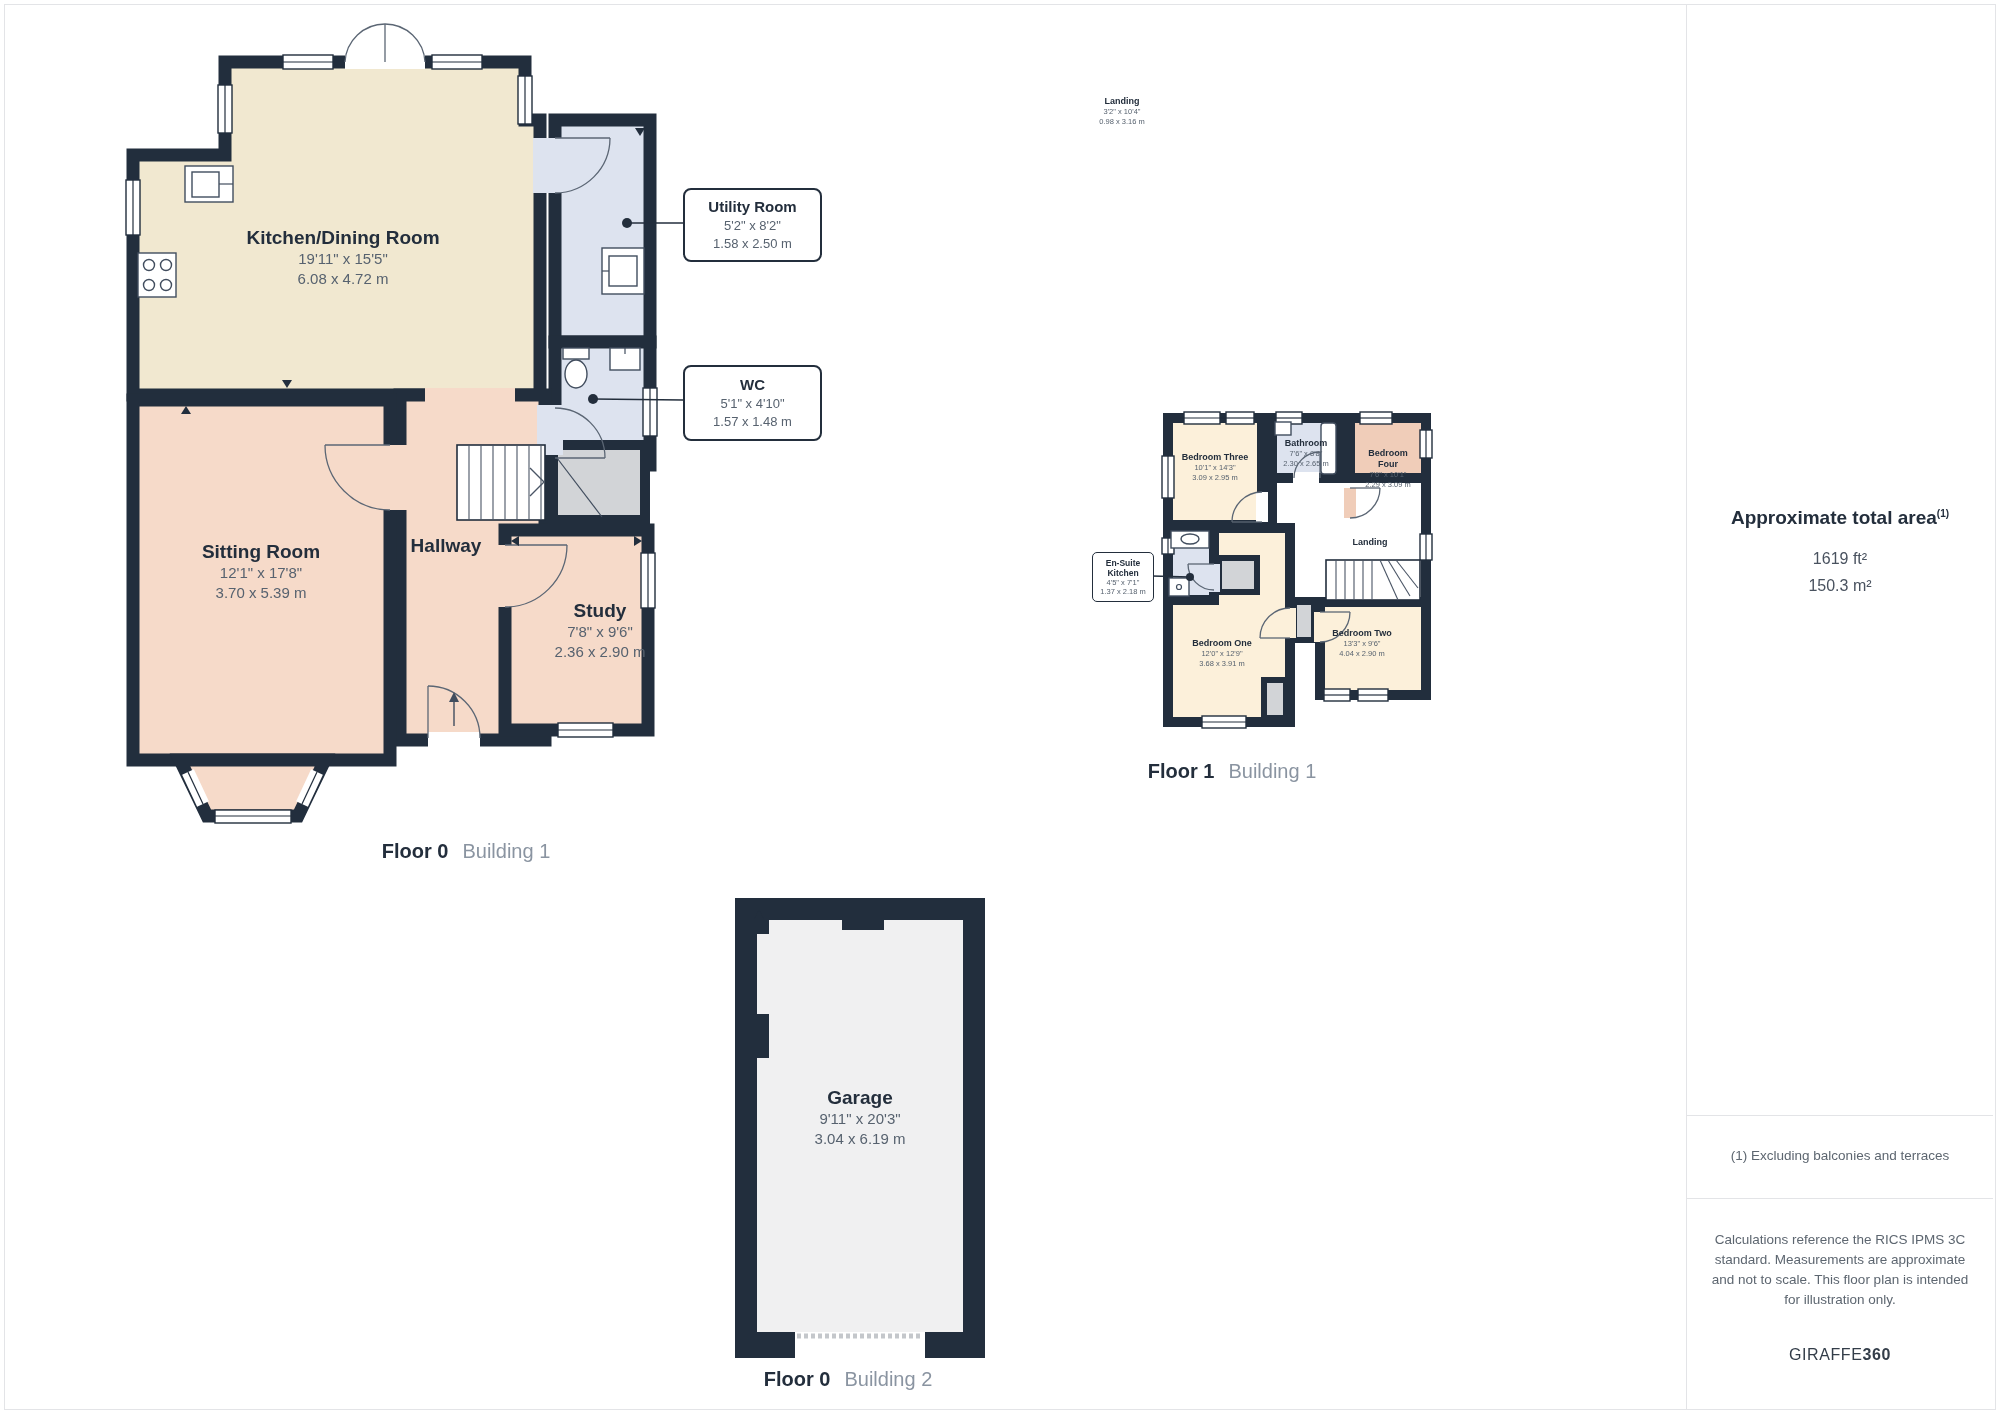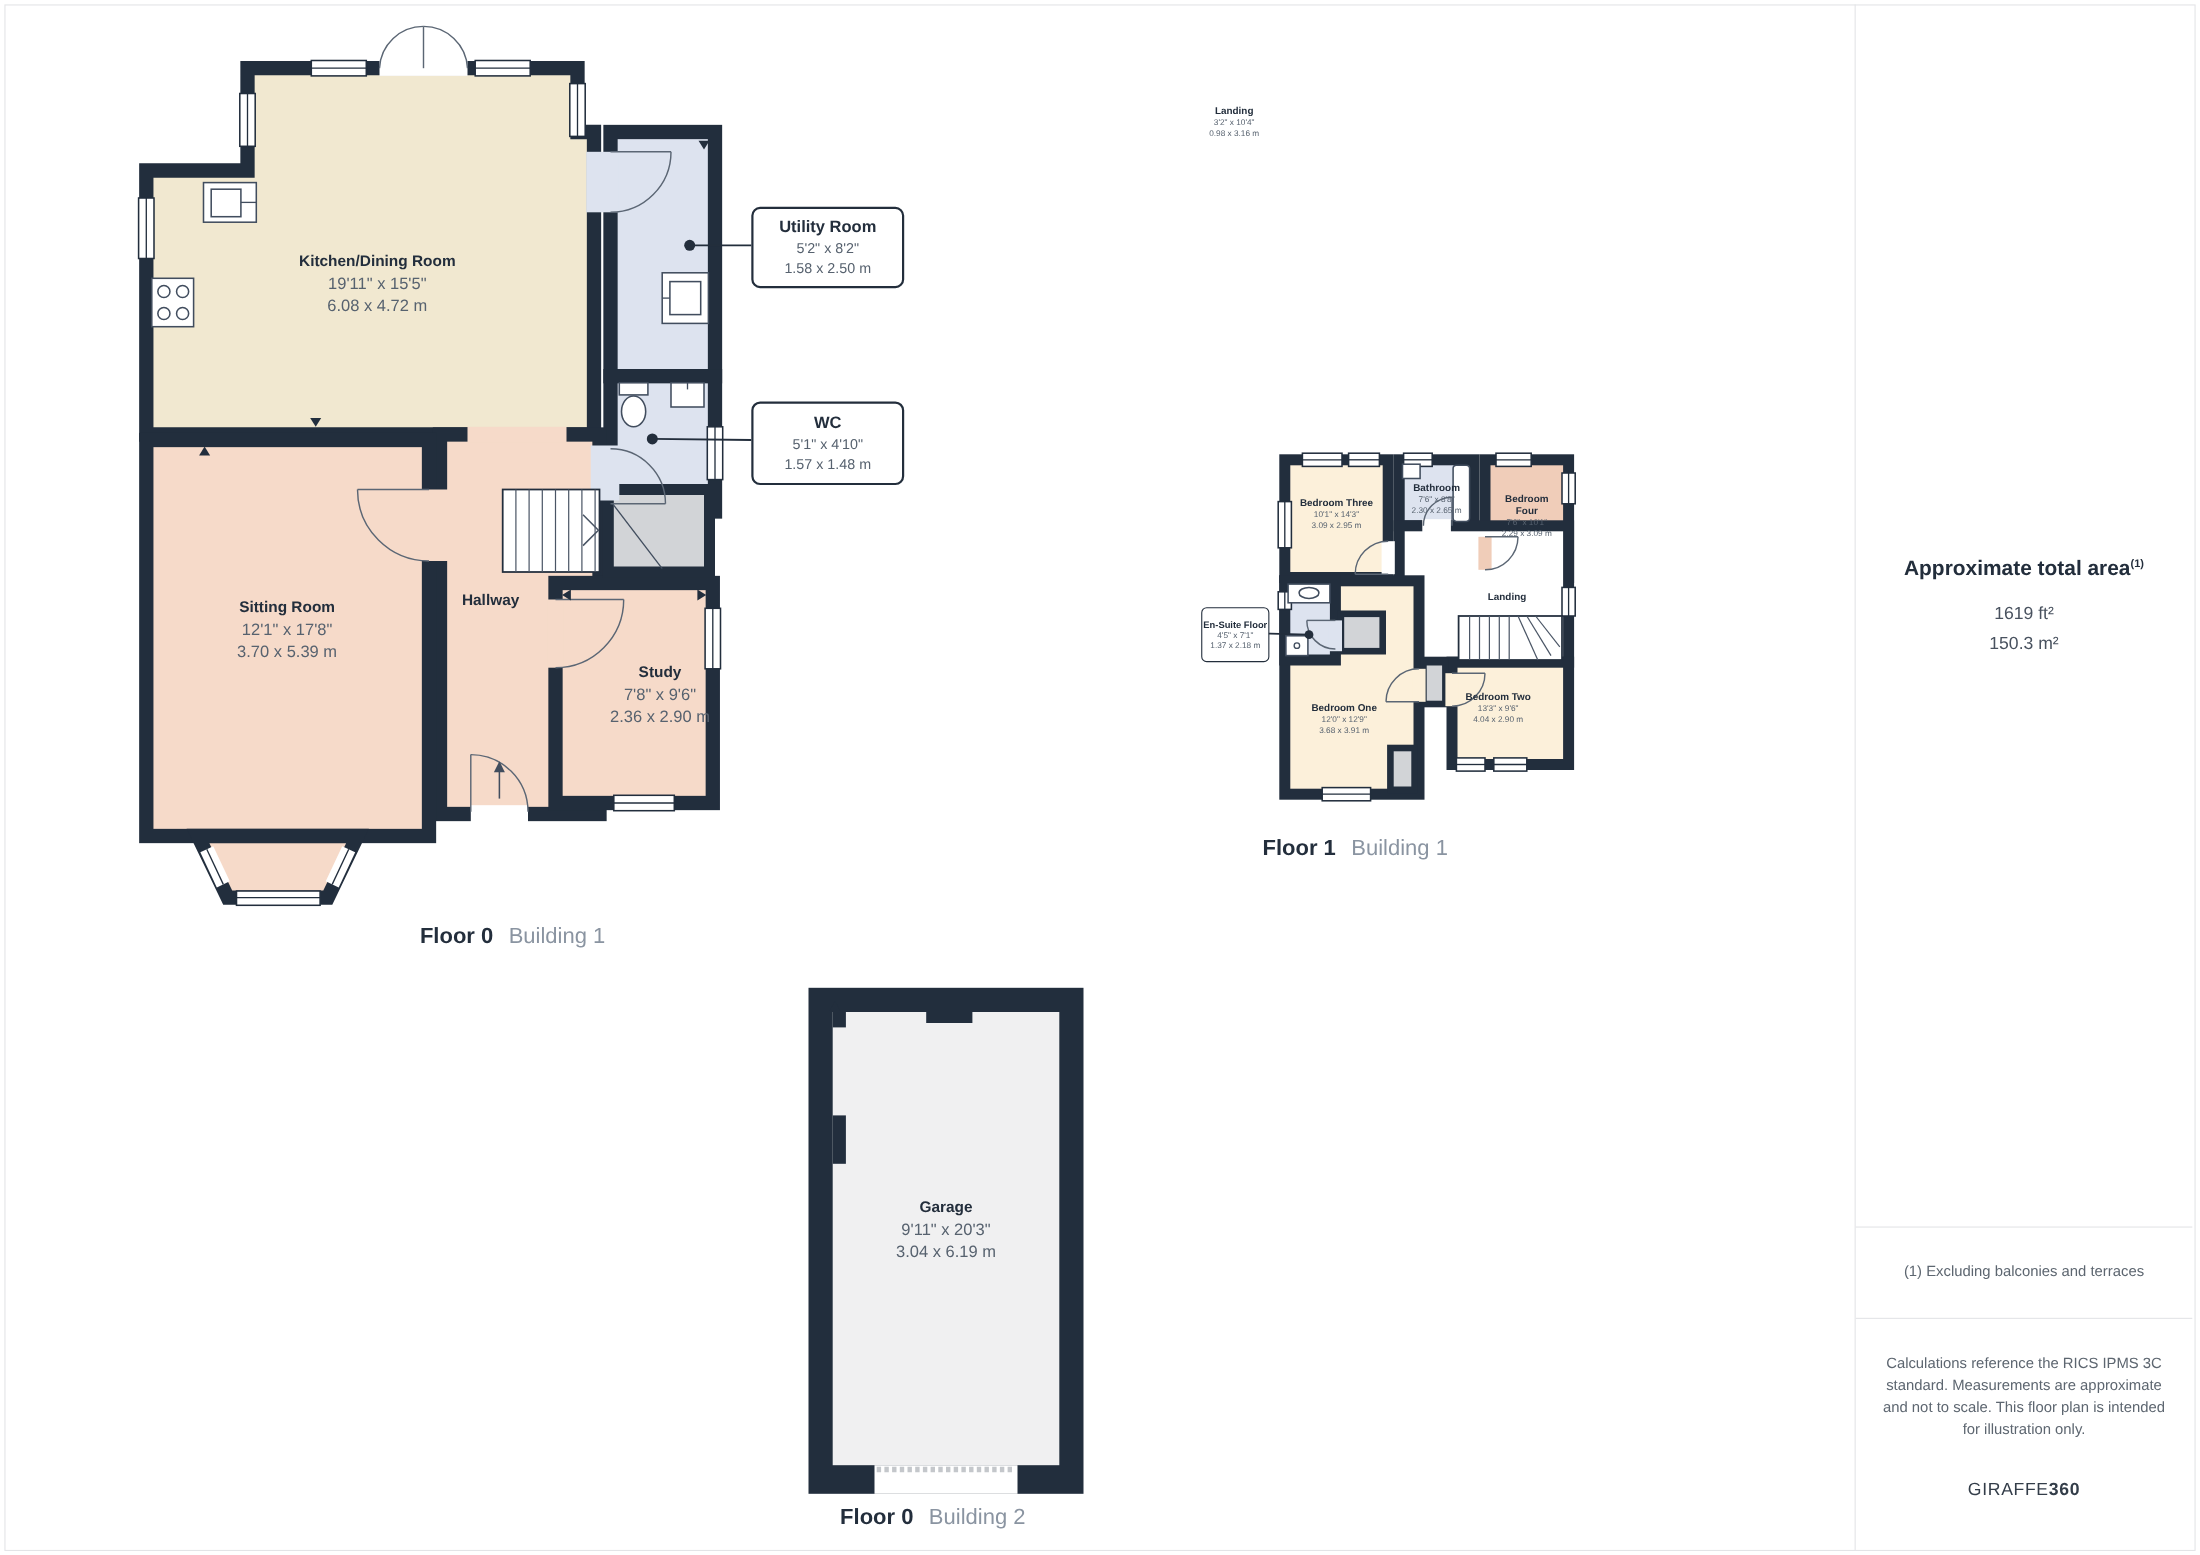--- a/index.html
+++ b/index.html
@@ -20,21 +20,21 @@
   .tread{stroke:#4a5565;stroke-width:1.1;}
   .stairbox{fill:#ffffff;stroke:#222e3d;stroke-width:1.6;}
   .marker{fill:#222e3d;}
   .leader{stroke:#232e3c;stroke-width:1.6;}
   .leaderdot{fill:#232e3c;}
 
   
   .room-label{position:absolute;transform:translateX(-50%);text-align:center;color:#232e3c;white-space:nowrap;}
   .room-label .rname{font-weight:bold;}
   .room-label .rdims{color:#57626f;}
-  .lbl-lg .rname{font-size:14px;line-height:23px;}
+  .lbl-lg .rname{font-size:19px;line-height:23px;}
   .lbl-lg .rdims{font-size:15px;line-height:20px;}
   .lbl-sm .rname{font-size:9px;line-height:11px;}
   .lbl-sm .rdims{font-size:7.5px;line-height:9.5px;}
   .wrap{white-space:normal;}
 
   .callout{position:absolute;background:#fff;border:2px solid #232e3c;border-radius:8px;
            text-align:center;display:flex;flex-direction:column;justify-content:center;z-index:3;}
   .callout .cname{font-weight:bold;font-size:15px;color:#232e3c;line-height:20px;}
   .callout .cdims{font-size:13px;color:#57626f;line-height:18px;}
   .callout-sm{border-width:1.5px;border-radius:5px;}
@@ -377,21 +377,21 @@
     <div class="cname">Utility Room</div>
     <div class="cdims">5'2" x 8'2"</div>
     <div class="cdims">1.58 x 2.50 m</div>
   </div>
   <div class="callout" style="left:683px;top:365px;width:135px;height:72px;">
     <div class="cname">WC</div>
     <div class="cdims">5'1" x 4'10"</div>
     <div class="cdims">1.57 x 1.48 m</div>
   </div>
   <div class="callout callout-sm" style="left:1092px;top:552px;width:60px;height:48px;">
-    <div class="cname wrap">En-Suite Floor</div>
+    <div class="cname wrap">En-Suite Kitchen</div>
     <div class="cdims">4'5" x 7'1"</div>
     <div class="cdims">1.37 x 2.18 m</div>
   </div>
 
   <div class="caption" style="left:466px;top:840px;">
     <span class="cap-floor">Floor 0</span><span class="cap-building">Building 1</span>
   </div>
   <div class="caption" style="left:1232px;top:760px;">
     <span class="cap-floor">Floor 1</span><span class="cap-building">Building 1</span>
   </div>

